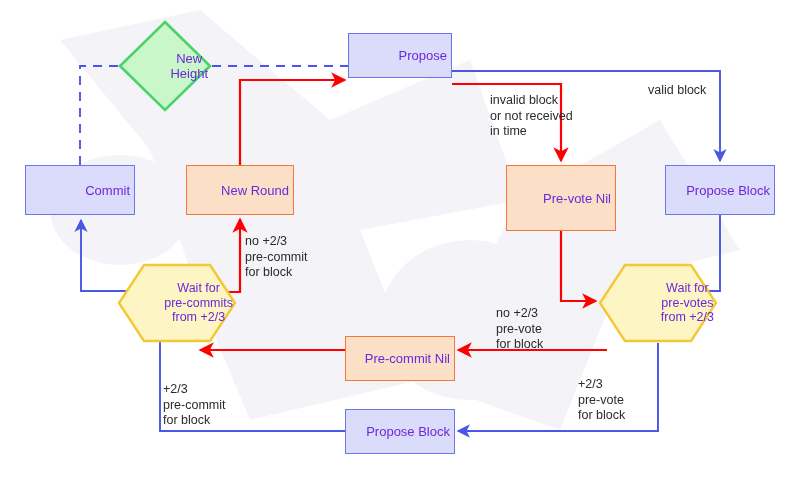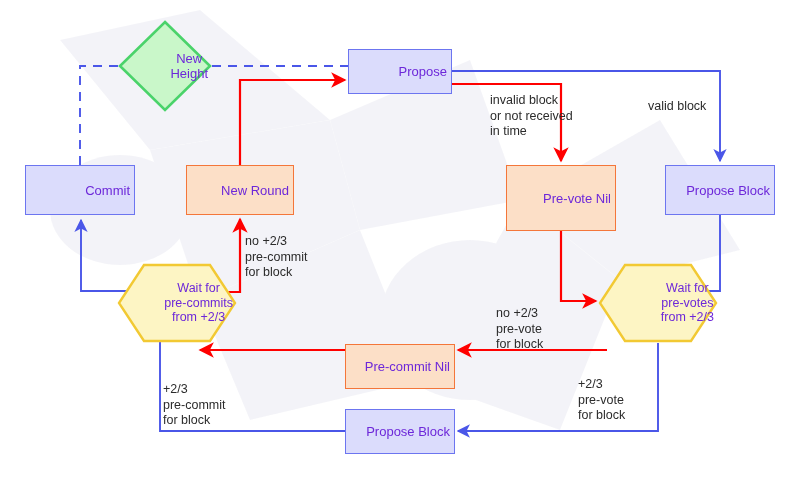--- a/index.html
+++ b/index.html
@@ -115,41 +115,41 @@
 
     <path d="M 345 350 L 200 350" fill="none" stroke="#ff0000" stroke-width="2.2" marker-end="url(#arrow-red)"></path>
 
     <path d="M 345 431 L 160 431 L 160 314" fill="none" stroke="#4a56e8" stroke-width="1.9" marker-end="url(#arrow-blue)"></path>
 
     <path d="M 212 292 L 240 292 L 240 219" fill="none" stroke="#ff0000" stroke-width="2.2" marker-end="url(#arrow-red)"></path>
 
     <path d="M 143 291 L 81 291 L 81 220" fill="none" stroke="#4a56e8" stroke-width="1.9" marker-end="url(#arrow-blue)"></path>
   </svg>
 
-  <div class="node rect-blue" style="left:348px; top:49px; width:104px; height:45px;padding-left:27px;">
+  <div class="node rect-blue" style="left:348px; top:33px; width:104px; height:45px;padding-left:27px;">
     <span class="label">Propose</span>
   </div>
 
   <div class="node rect-orange" style="left:186px; top:165px; width:108px; height:50px;">
     <span class="label">New Round</span>
   </div>
 
   <div class="node rect-blue" style="left:25px; top:165px; width:110px; height:50px;">
     <span class="label">Commit</span>
   </div>
 
   <div class="node rect-orange" style="left:506px; top:165px; width:110px; height:66px;">
     <span class="label">Pre-vote Nil</span>
   </div>
 
   <div class="node rect-blue" style="left:665px; top:165px; width:110px; height:50px;">
     <span class="label">Propose Block</span>
   </div>
 
-  <div class="node rect-orange" style="left:345px; top:344px; width:110px; height:45px;">
+  <div class="node rect-orange" style="left:345px; top:336px; width:110px; height:45px;">
     <span class="label">Pre-commit Nil</span>
   </div>
 
   <div class="node rect-blue" style="left:345px; top:409px; width:110px; height:45px;">
     <span class="label">Propose Block</span>
   </div>
 
   <div class="node shape" style="left:118px; top:20px; width:94px; height:92px;">
     <svg class="shape-svg" viewBox="0 0 94 92" preserveAspectRatio="none">
       <polygon points="47,2 92,46 47,90 2,46" fill="#c9f7c9" stroke="#4ad36a" stroke-width="2.6"></polygon>
@@ -173,21 +173,21 @@
     </svg>
     <span class="label" style="white-space:pre-line; font-size:12.5px; line-height:14.5px;">Wait for
 pre-votes
 from +2/3</span>
   </div>
 
   <div class="edge-label" style="left:490px; top:93px;">invalid block
 or not received
 in time</div>
 
-  <div class="edge-label" style="left:648px; top:83px;margin-top:16px;">valid block</div>
+  <div class="edge-label" style="left:648px; top:83px;">valid block</div>
 
   <div class="edge-label" style="left:245px; top:234px;">no +2/3
 pre-commit
 for block</div>
 
   <div class="edge-label" style="left:496px; top:306px;">no +2/3
 pre-vote
 for block</div>
 
   <div class="edge-label" style="left:163px; top:382px;">+2/3

